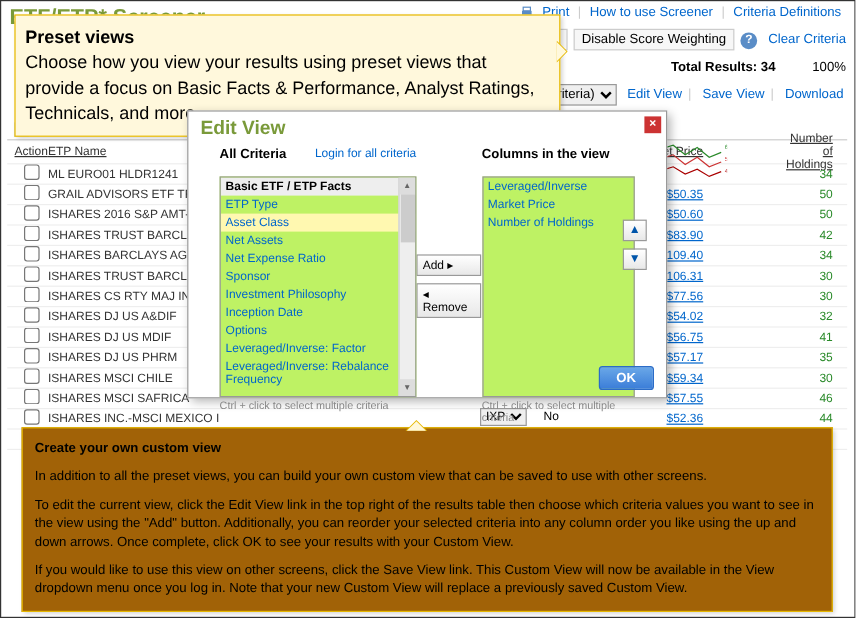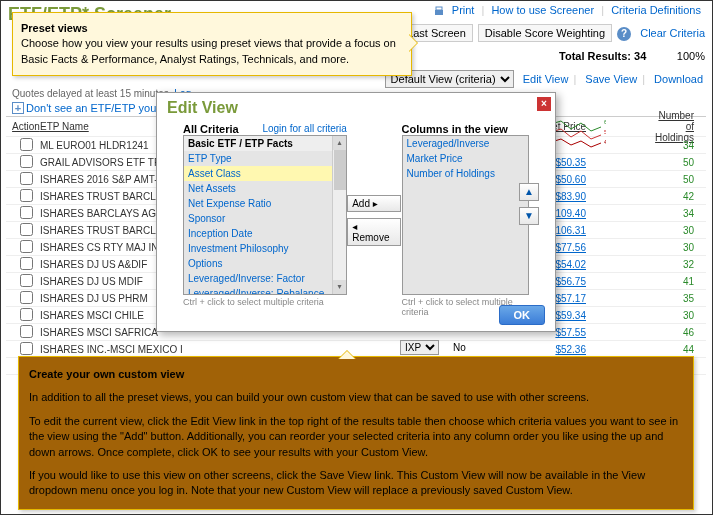--- a/index.html
+++ b/index.html
@@ -27,39 +27,39 @@
 .table{position:absolute;top:116px;left:6px;border-top:1px solid #ccc;width:700px}
 .row{display:flex;align-items:center;border-bottom:1px solid #eee;height:17px;font-size:10px;padding-left:6px}
 .hrow{height:20px;font-weight:normal}
 .hrow .h{text-decoration:underline;color:#333;font-size:10px}
 .chk{width:28px;text-align:center}
 .nm{width:160px;color:#333}
 .mp{position:absolute;right:120px;text-align:right;width:60px}
 .mp a{text-decoration:underline}
 .nh{position:absolute;right:12px;text-align:right;width:40px;color:#2a8a2a}
 .spark{position:absolute;right:100px;top:0;width:60px;height:32px}
-.callout1{position:absolute;top:12px;left:12px;width:400px;background:#fff8dc;border:1px solid #e6b800;padding:8px;font-size:11px;line-height:1.4;z-index:5;box-shadow:2px 2px 4px rgba(0,0,0,.2)}
+.callout1{position:absolute;top:12px;left:12px;width:455px;background:#fff8dc;border:1px solid #e6b800;padding:8px;font-size:15px;line-height:1.4;z-index:5;box-shadow:2px 2px 4px rgba(0,0,0,.2)}
 .callout1 b{font-weight:bold}
 .callout1::after{content:"";position:absolute;right:-14px;top:22px;border:8px solid transparent;border-left-color:#fff8dc}
 .callout1::before{content:"";position:absolute;right:-16px;top:21px;border:9px solid transparent;border-left-color:#e6b800}
 .callout2{position:absolute;top:356px;left:18px;width:676px;background:#a16207;border:1px solid #e6b800;padding:10px;font-size:11px;line-height:1.4;z-index:5;box-shadow:2px 2px 4px rgba(0,0,0,.2)}
 .callout2 b{font-weight:bold}
 .callout2 p{margin-top:8px}
 .callout2::after{content:"";position:absolute;left:320px;top:-14px;border:8px solid transparent;border-bottom-color:#fff8dc}
 .callout2::before{content:"";position:absolute;left:319px;top:-16px;border:9px solid transparent;border-bottom-color:#e6b800}
 .modal{position:absolute;top:92px;left:156px;width:400px;height:240px;background:#fff;border:1px solid #999;box-shadow:3px 3px 8px rgba(0,0,0,.3);z-index:10}
 .modal .close{position:absolute;top:4px;right:4px;width:14px;height:14px;background:#c33;color:#fff;text-align:center;line-height:14px;font-size:10px;cursor:pointer;font-weight:bold}
 .modal h3{color:#7a9a3a;font-size:16px;font-weight:bold;padding:6px 10px}
 .modal .cols{display:flex;padding:0 26px}
 .modal .lcol{width:180px}
 .modal .mcol{width:60px;display:flex;flex-direction:column;align-items:center;justify-content:center;gap:6px}
 .modal .rcol{width:140px}
 .modal .lbl{font-weight:bold;font-size:11px}
 .modal .lgn{float:right;font-size:10px}
-.modal .list{border:1px solid #999;height:160px;overflow-y:auto;background:#e5e5e5;margin-top:0;position:relative}
+.modal .list{border:1px solid #999;height:184px;overflow-y:auto;background:#bef264;margin-top:12px;position:relative}
 .modal .list .grp{background:#eee;font-weight:bold;padding:2px 4px;font-size:10px}
 .modal .list .itm{padding:2px 4px;color:#0066cc;font-size:10px;cursor:pointer}
 .modal .list .itm.sel{background:#fff8b0}
 .modal .scrollbar{position:absolute;right:0;top:0;width:14px;height:100%;background:#eee;border-left:1px solid #ccc}
 .modal .scrollbar .su,.modal .scrollbar .sd{height:14px;background:#ddd;text-align:center;font-size:8px;line-height:14px;color:#666}
 .modal .scrollbar .thumb{position:absolute;top:14px;width:12px;left:1px;height:40px;background:#ccc}
 .modal .hint{color:#888;font-size:9px;margin-top:2px}
 .modal .mbtn{border:1px solid #999;background:linear-gradient(#fff,#e8e8e8);font-size:10px;padding:2px 4px;cursor:pointer;width:54px;text-align:left}
 .modal .arrowbtn{border:1px solid #999;background:linear-gradient(#fff,#e8e8e8);width:20px;height:18px;text-align:center;font-size:10px;cursor:pointer;color:#0055aa;line-height:16px}
 .modal .arrows{position:absolute;right:16px;top:90px;display:flex;flex-direction:column;gap:6px}
@@ -238,22 +238,22 @@
     <div class="lcol">
       <span class="lbl">All Criteria</span>
       <a class="lgn">Login for all criteria</a>
       <div class="list" id="leftlist">
         <div class="grp">Basic ETF / ETP Facts</div>
           <div class="itm">ETP Type</div>
           <div class="itm sel">Asset Class</div>
           <div class="itm">Net Assets</div>
           <div class="itm">Net Expense Ratio</div>
           <div class="itm">Sponsor</div>
+          <div class="itm">Investment Philosophy</div>
           <div class="itm">Inception Date</div>
-          <div class="itm">Investment Philosophy</div>
           <div class="itm">Options</div>
           <div class="itm">Leveraged/Inverse: Factor</div>
           <div class="itm">Leveraged/Inverse: Rebalance Frequency</div>
           <div class="scrollbar">
           <div class="su">▴</div>
           <div class="thumb"></div>
           <div class="sd" style="position:absolute;bottom:0;width:100%">▾</div>
         </div>
       </div>
       <div class="hint">Ctrl + click to select multiple criteria</div>

